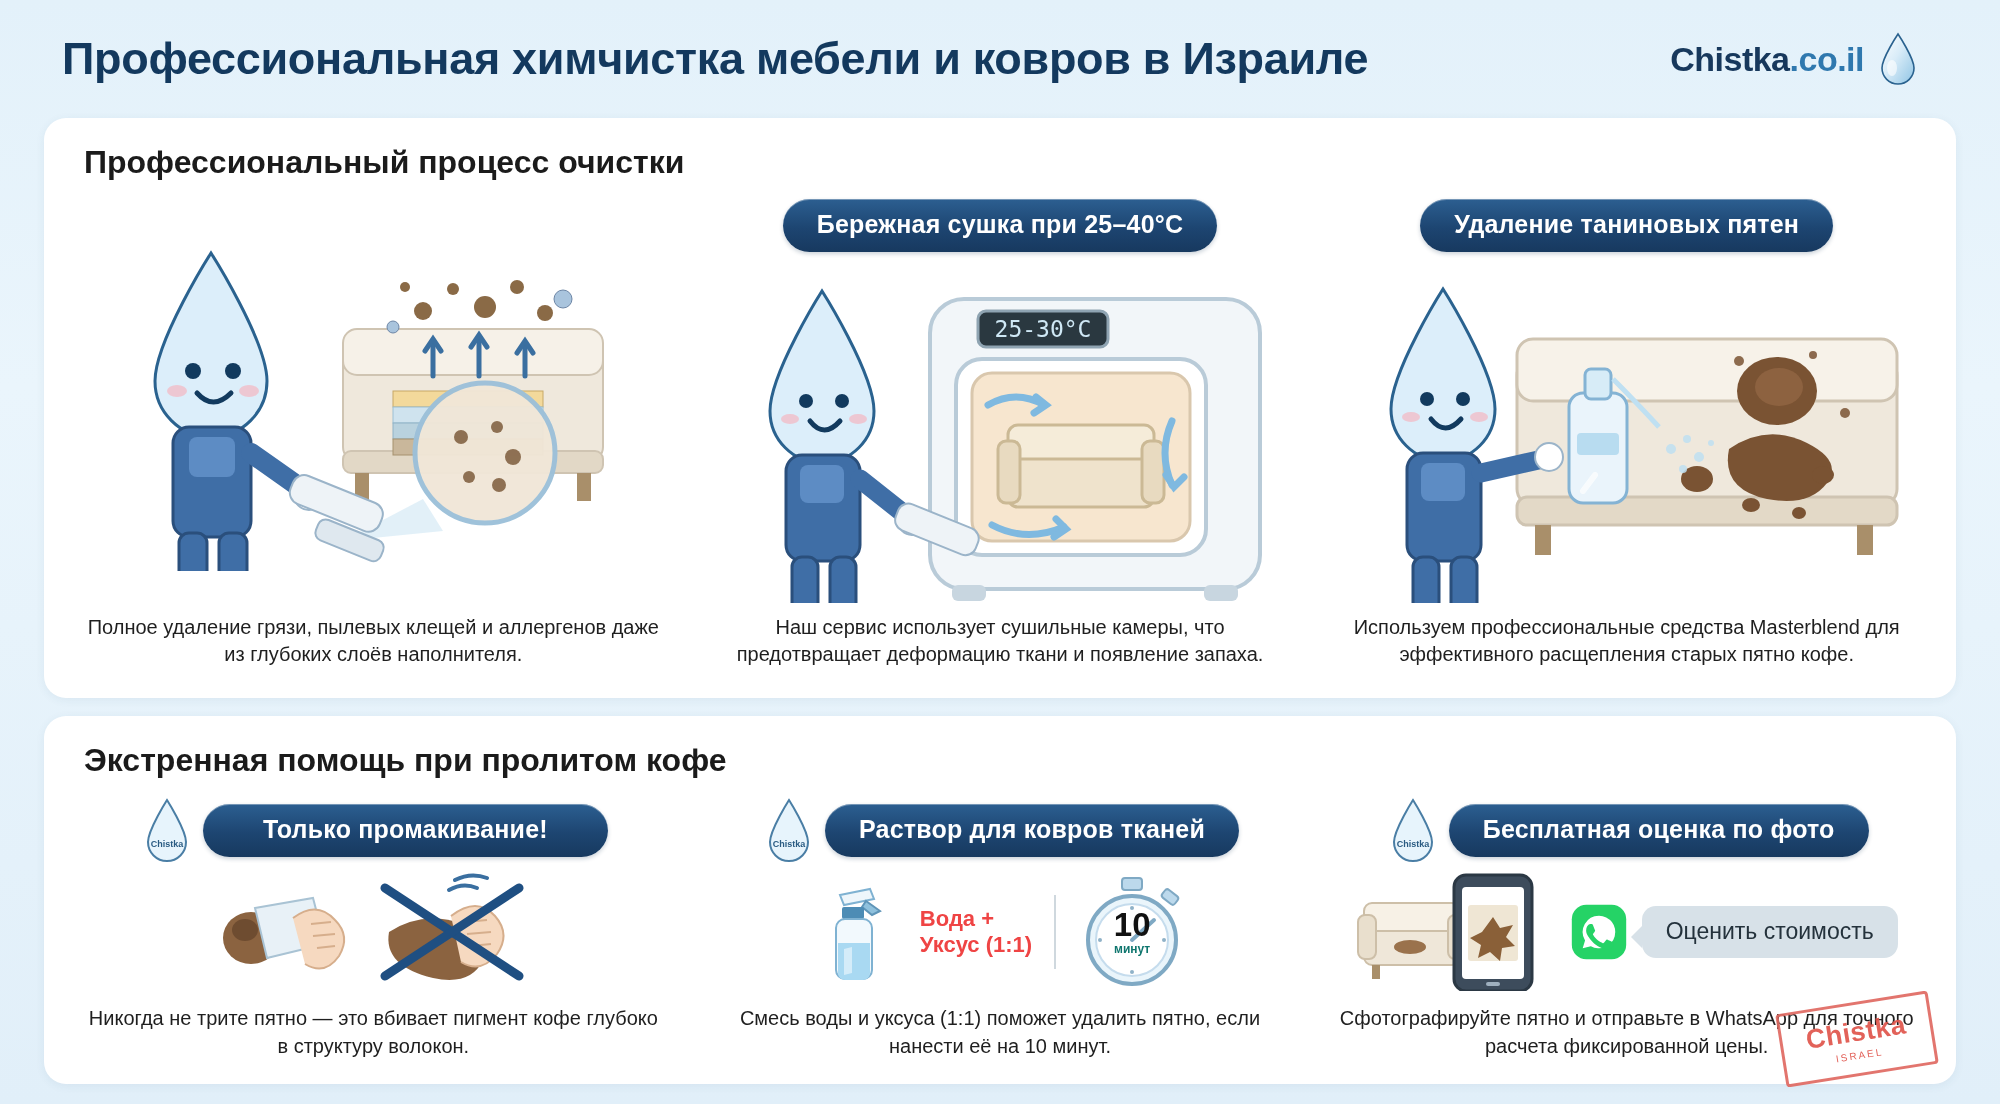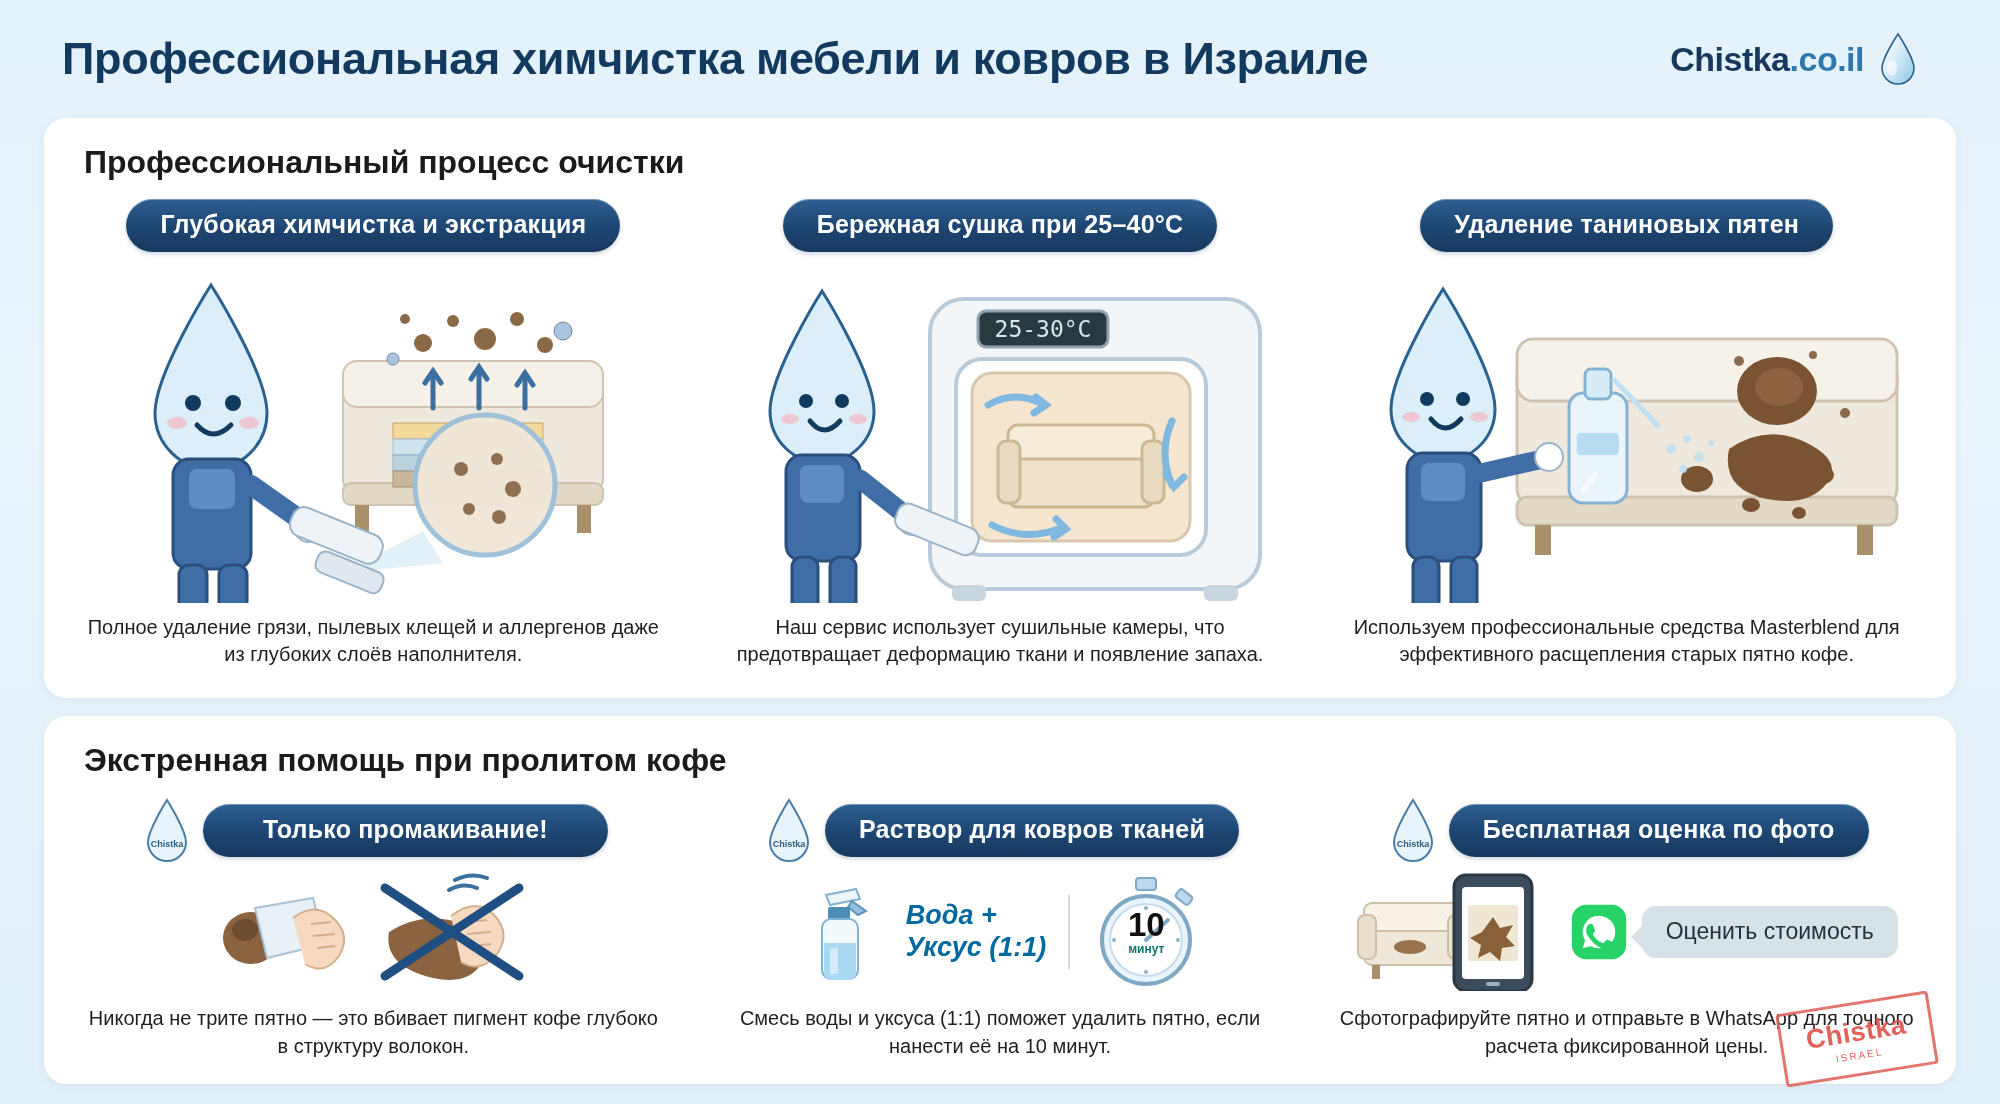--- a/index.html
+++ b/index.html
@@ -136,26 +136,25 @@
   .art-bottom { flex: 0 0 118px; }
 
   
   .mix-row {
     display: flex;
     align-items: center;
     justify-content: center;
     gap: 22px;
   }
   .mix-label {
-    font-size: 27px;
+    font-size: 22px;
     font-weight: bold;
-    color: #0369a1;
+    color: #ef4444;
     line-height: 1.18;
     white-space: nowrap;
-    font-style: italic;
   }
   .divider-v {
     width: 2px;
     height: 74px;
     background: #cfd8de;
   }
   .timer-wrap { position: relative; width: 108px; height: 112px; }
   .timer-num {
     position: absolute; left: 0; right: 0; top: 30px;
     text-align: center;
@@ -232,23 +231,20 @@
       </svg>
     </div>
   </div>
 
   <div class="panel panel-process">
     <div class="section-title">Профессиональный процесс очистки</div>
 
     <div class="cards">
 
       <div class="card card-top">
-        <div class="pill-row">
-          <div class="pill">Глубокая химчистка и экстракция</div>
-        </div>
         <div class="art">
           <svg viewBox="0 0 560 330" width="560" height="330">
 
             <rect x="250" y="100" width="260" height="120" rx="14" fill="#efe8dc" stroke="#cfc4b2" stroke-width="2"></rect>
             <rect x="250" y="88" width="260" height="46" rx="14" fill="#f6f1e8" stroke="#cfc4b2" stroke-width="2"></rect>
             <rect x="250" y="210" width="260" height="22" rx="8" fill="#e2d8c6" stroke="#cfc4b2" stroke-width="2"></rect>
             <rect x="262" y="232" width="14" height="28" fill="#a98f6a"></rect>
             <rect x="484" y="232" width="14" height="28" fill="#a98f6a"></rect>
 
             <g>

